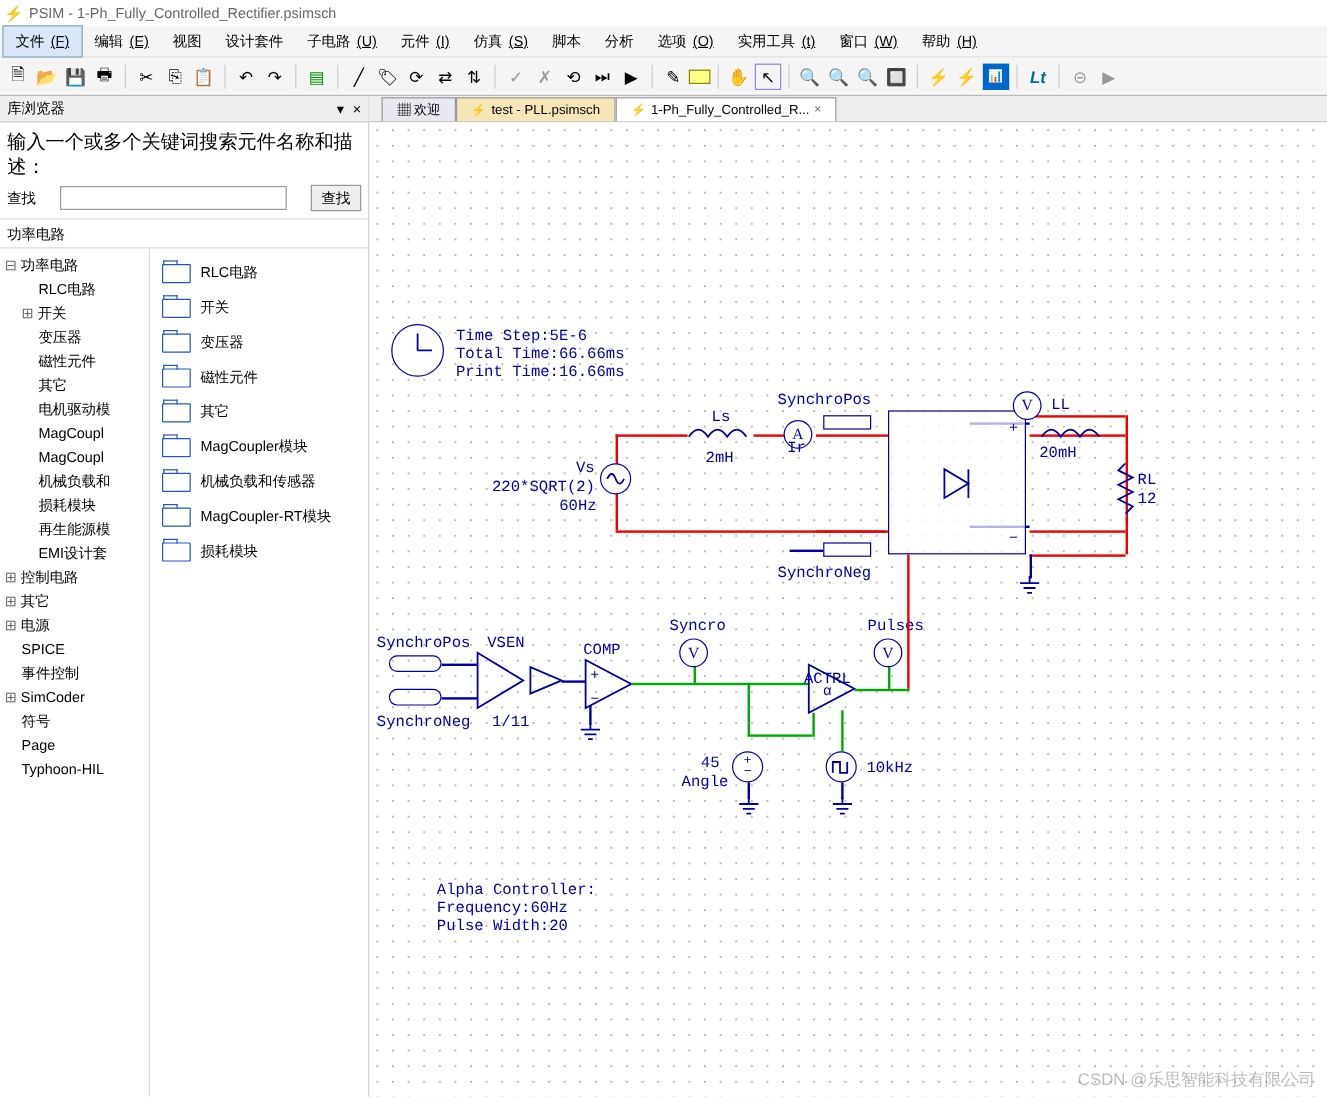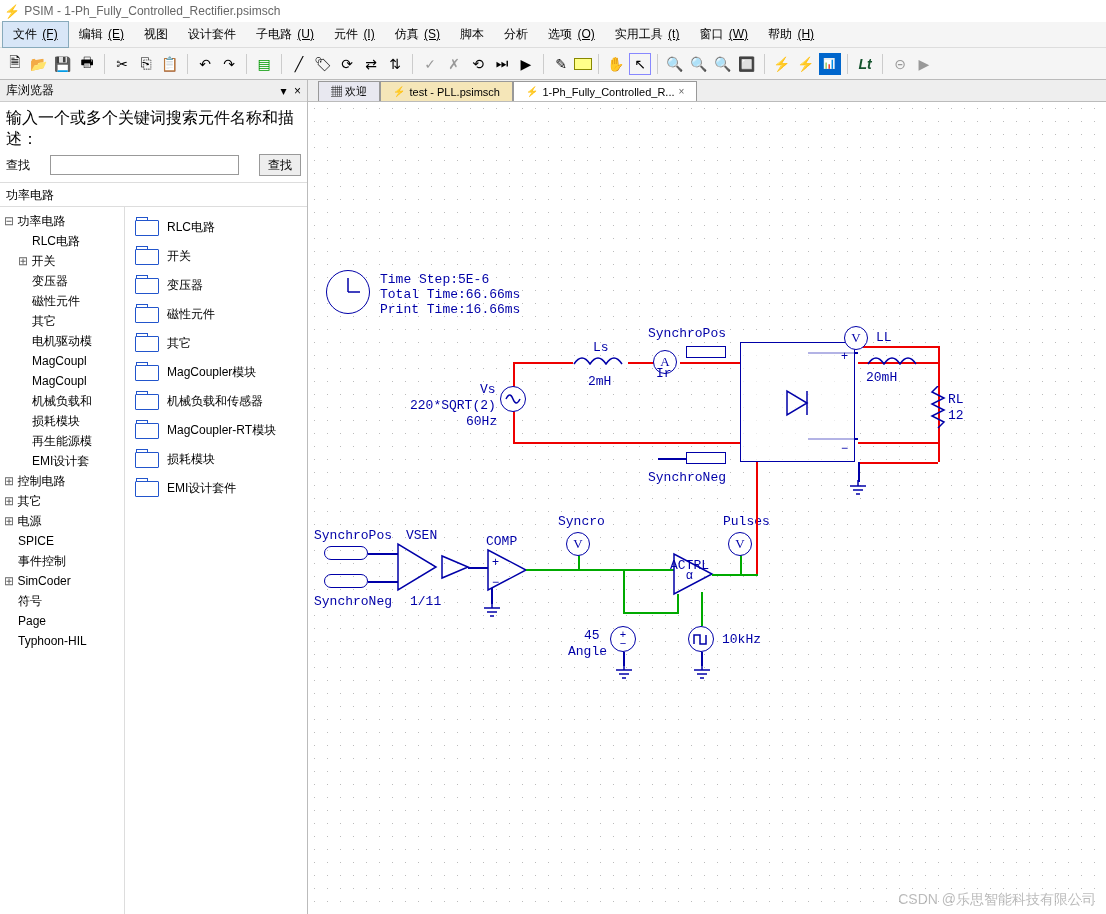--- a/index.html
+++ b/index.html
@@ -44,21 +44,21 @@
   background-image: radial-gradient(circle, #bbb 0.6px, transparent 0.6px);
   background-size: 13px 13px; background-position: 0 0; }
 .schematic-label { position: absolute; font-family: "Courier New", monospace; font-size: 13px; color: #0000a8; white-space: pre; }
 .schematic-wire { position: absolute; background: #e00; }
 .schematic-wire.h { height: 1.5px; }
 .schematic-wire.v { width: 1.5px; }
 .blue-wire { background: #0000a8; }
 .green-wire { background: #0a0; }
 .circle-elem { position: absolute; border: 1.5px solid #0000a8; border-radius: 50%; background: #fff; display: flex; align-items: center; justify-content: center; font-family: serif; color: #0000a8; }
 .watermark { position: absolute; right: 10px; bottom: 5px; color: rgba(120,120,120,0.5); font-size: 14px; }
-.lt-text { color: #14532d; font-weight: bold; font-size: 14px; font-style: italic; }
+.lt-text { color: #0369a1; font-weight: bold; font-size: 14px; font-style: italic; }
 </style>
 </head>
 <body>
 
 <div class="title-bar">
   <span class="bolt">⚡</span>
   <span>PSIM</span>&nbsp;
   <span>-</span>&nbsp;
   <span>1-Ph_Fully_Controlled_Rectifier.psimsch</span>
 </div>
@@ -201,24 +201,20 @@
             <span>机械负载和传感器</span>
           </div>
           <div class="folder-item">
             <span class="folder-icon"></span>
             <span>MagCoupler-RT模块</span>
           </div>
           <div class="folder-item">
             <span class="folder-icon"></span>
             <span>损耗模块</span>
           </div>
-          <div class="folder-item">
-            <span class="folder-icon"></span>
-            <span>EMI设计套件</span>
-          </div>
         </div>
     </div>
   </div>
 
   <div class="canvas-area">
     <div class="tab-bar" id="tab-bar">
         <div class="tab welcome">▦ 欢迎</div>
         <div class="tab"><span class="bolt">⚡</span> test - PLL.psimsch</div>
         <div class="tab active"><span class="bolt">⚡</span> 1-Ph_Fully_Controlled_R... <span class="close">×</span></div>
       </div>
@@ -374,17 +370,20 @@
       </div>
       <div class="schematic-label" style="left:414px;top:530px">10kHz</div>
       <div class="schematic-wire v blue-wire" style="left:393px;top:550px;height:14px"></div>
       <svg style="position:absolute;left:384px;top:562px" width="20" height="16">
           <line x1="10" y1="0" x2="10" y2="6" stroke="#0000a8" stroke-width="1.5"></line>
           <line x1="2" y1="6" x2="18" y2="6" stroke="#0000a8" stroke-width="1.5"></line>
           <line x1="5" y1="10" x2="15" y2="10" stroke="#0000a8" stroke-width="1.5"></line>
           <line x1="8" y1="14" x2="12" y2="14" stroke="#0000a8" stroke-width="1.5"></line>
         </svg>
 
+      <div class="schematic-label" style="left:56px;top:632px">Alpha Controller:
+Frequency:60Hz
+Pulse Width:20</div>
 
       <div class="watermark">CSDN @乐思智能科技有限公司</div>
     </div>
   </div>
 </div>
 
 </body></html>

